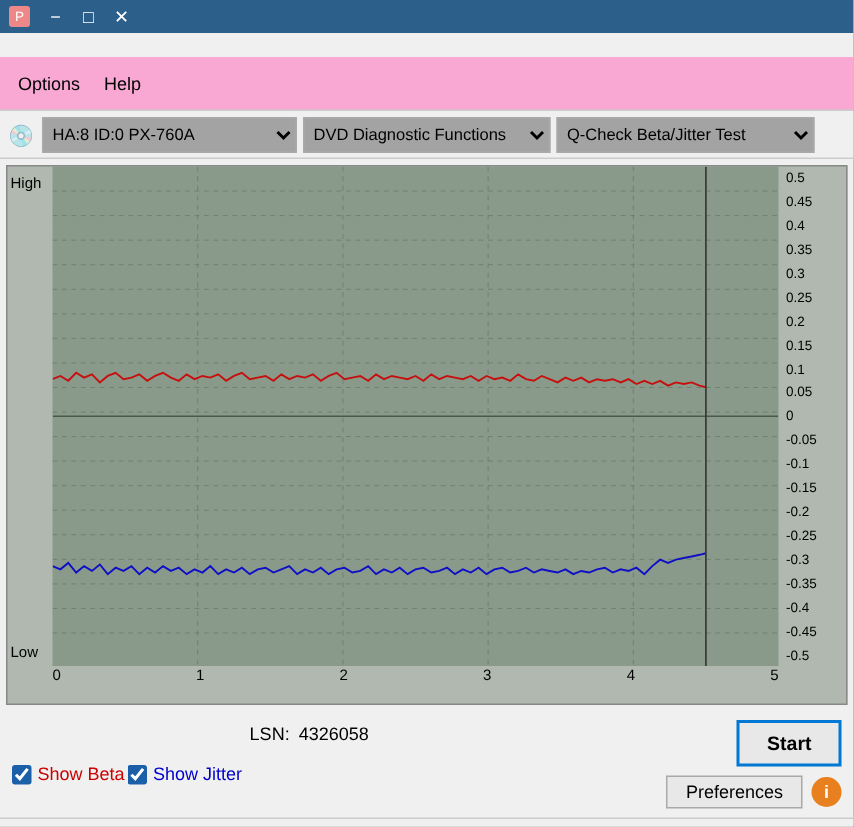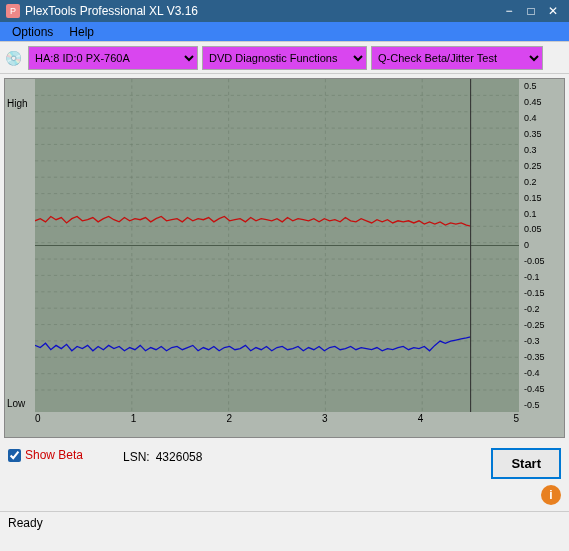--- a/index.html
+++ b/index.html
@@ -44,47 +44,48 @@
       font-size: 12px;
       cursor: pointer;
       display: inline-flex;
       align-items: center;
       justify-content: center;
       margin-left: 2px;
     }
 
     
     #menu-bar {
-      background: #3b82f6;
-      height: 20px;
+      background: #f9a8d4;
+      height: 36px;
       display: flex;
       align-items: center;
       padding: 0 4px;
       border-bottom: 1px solid #ccc;
+      margin-top: 16px;
     }
     .menu-item {
       padding: 2px 8px;
       cursor: pointer;
       font-size: 12px;
     }
 
     
     #toolbar {
       background: #f0f0f0;
       height: 32px;
       display: flex;
       align-items: center;
       padding: 2px 4px;
       gap: 4px;
       border-bottom: 1px solid #ccc;
     }
     .toolbar-select {
       height: 24px;
       border: 1px solid #aaa;
-      background: #d946ef;
+      background: #a3a3a3;
       font-size: 11px;
       cursor: pointer;
       padding: 0 2px;
     }
     .drive-icon {
       width: 20px;
       height: 20px;
       display: inline-flex;
       align-items: center;
       justify-content: center;
@@ -105,21 +106,21 @@
       background: #8a9a8a;
       overflow: hidden;
     }
     #chart-svg {
       width: 100%;
       height: 100%;
     }
     
     #y-label-high {
       position: absolute;
-      top: 19px;
+      top: 6px;
       left: 2px;
       font-size: 10px;
       color: #000;
     }
     #y-label-low {
       position: absolute;
       bottom: 28px;
       left: 2px;
       font-size: 10px;
       color: #000;
@@ -161,20 +162,21 @@
     #bottom-panel {
       padding: 6px 8px;
       display: flex;
       align-items: flex-start;
       gap: 0;
     }
     #checkboxes {
       display: flex;
       gap: 2px;
       min-width: 110px;
+      margin-top: 29px;
     }
     .cb-row {
       display: flex;
       align-items: center;
       gap: 4px;
       font-size: 12px;
     }
     .cb-row input[type=checkbox] {
       accent-color: #1a5fa8;
       cursor: pointer;
@@ -255,21 +257,20 @@
     .zero-line {
       stroke: #4a5a4a;
       stroke-width: 1;
     }
   </style>
 </head>
 <body>
 
 <div id="title-bar">
   <span class="title-icon">P</span>
-  <span class="title-text">PlexTools Professional XL V3.16</span>
   <button class="win-btn">−</button>
   <button class="win-btn">□</button>
   <button class="win-btn close">✕</button>
 </div>
 
 <div id="menu-bar">
   <div class="menu-item">Options</div>
   <div class="menu-item">Help</div>
 </div>
 
@@ -382,30 +383,35 @@
     <span class="x-label">5</span>
   </div>
 </div>
 
 <div id="bottom-panel">
   <div id="checkboxes">
     <div class="cb-row">
       <input type="checkbox" checked="" style="">
       <span class="cb-label-beta">Show Beta</span>
     </div>
+    <div class="cb-row">
+      <input type="checkbox" checked="" style="">
+      <span class="cb-label-jitter">Show Jitter</span>
+    </div>
   </div>
 
   <div id="lsn-area">
     <span>LSN:</span>
     <span>4326058</span>
   </div>
 
   <div id="action-area">
     <button id="start-btn">Start</button>
     <div id="pref-row">
+      <button id="pref-btn">Preferences</button>
       <span id="info-icon">i</span>
     </div>
   </div>
 </div>
 
 <div id="status-bar">
   <span>Ready</span>
 </div>
 
 </body></html>

